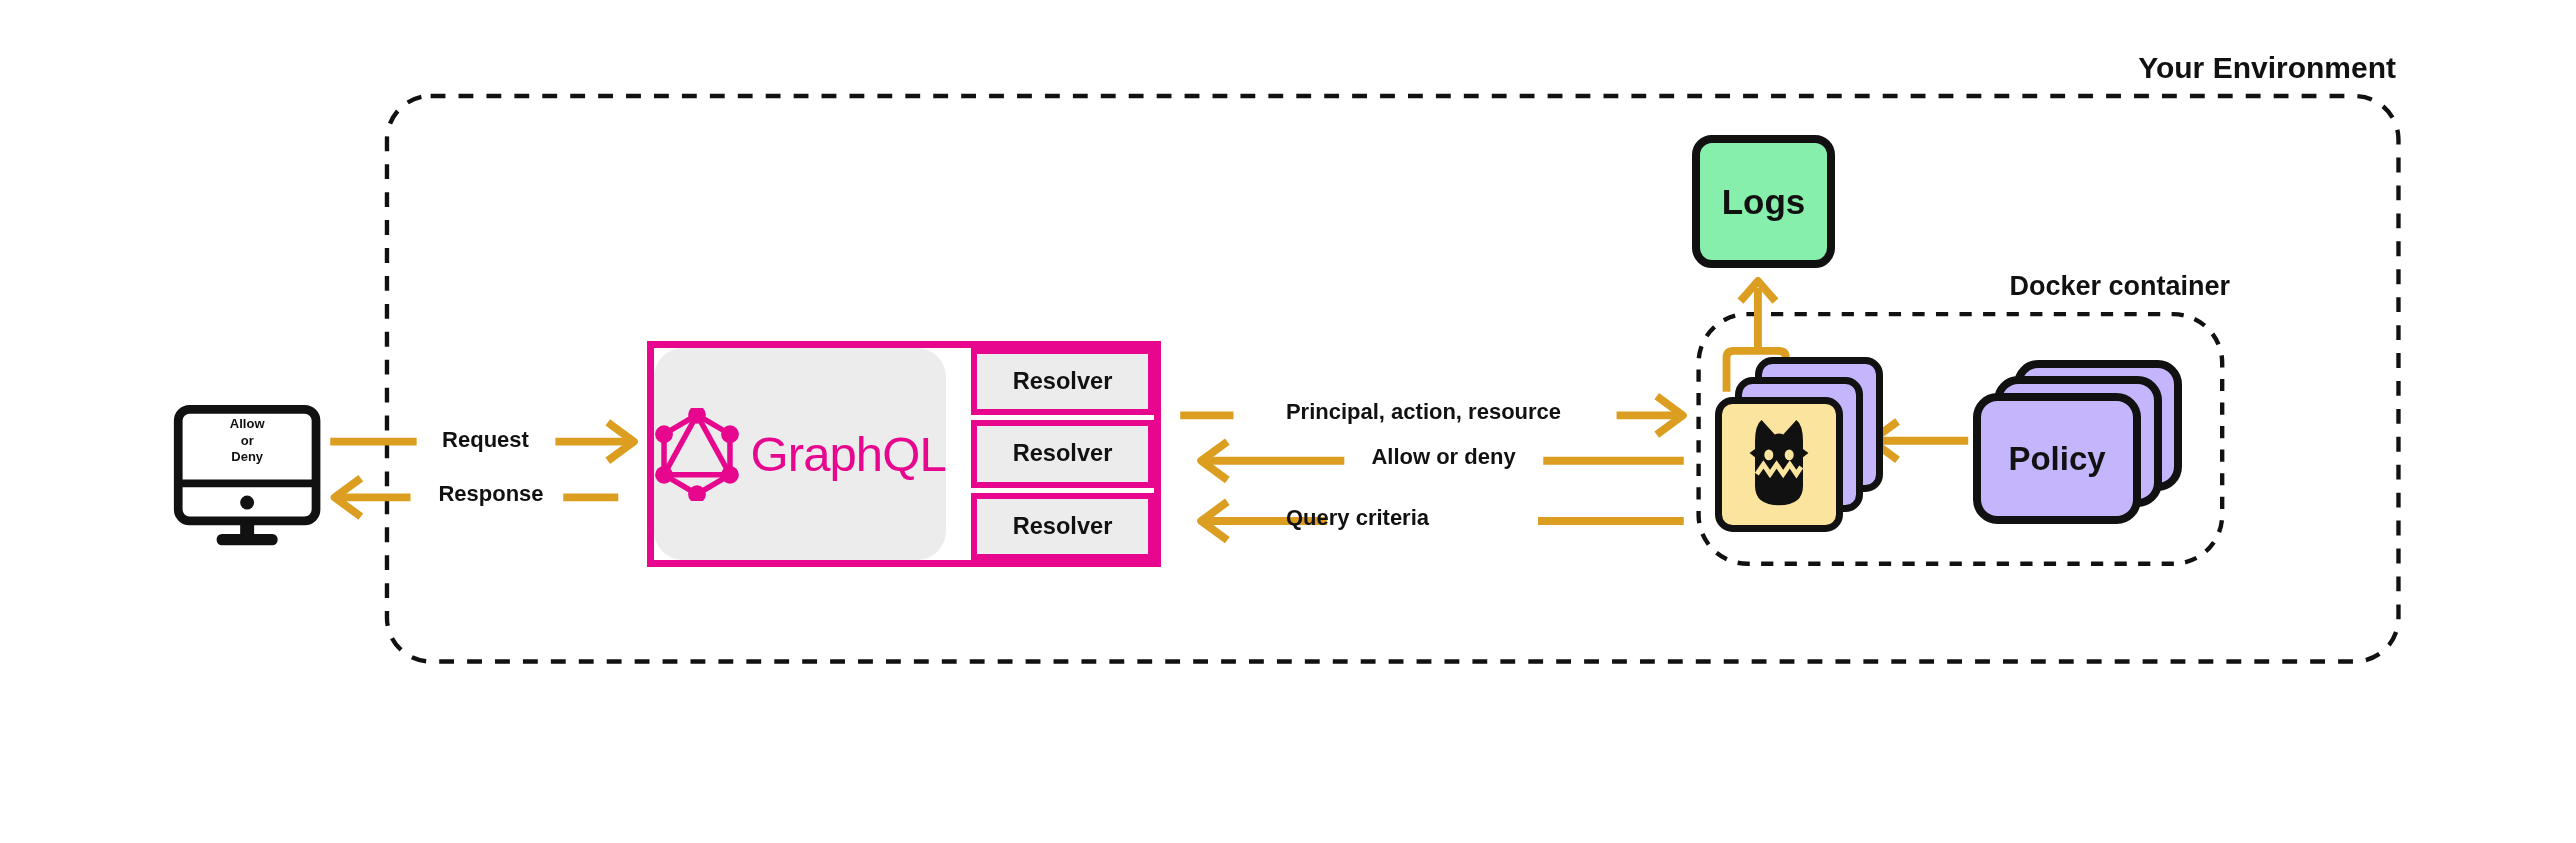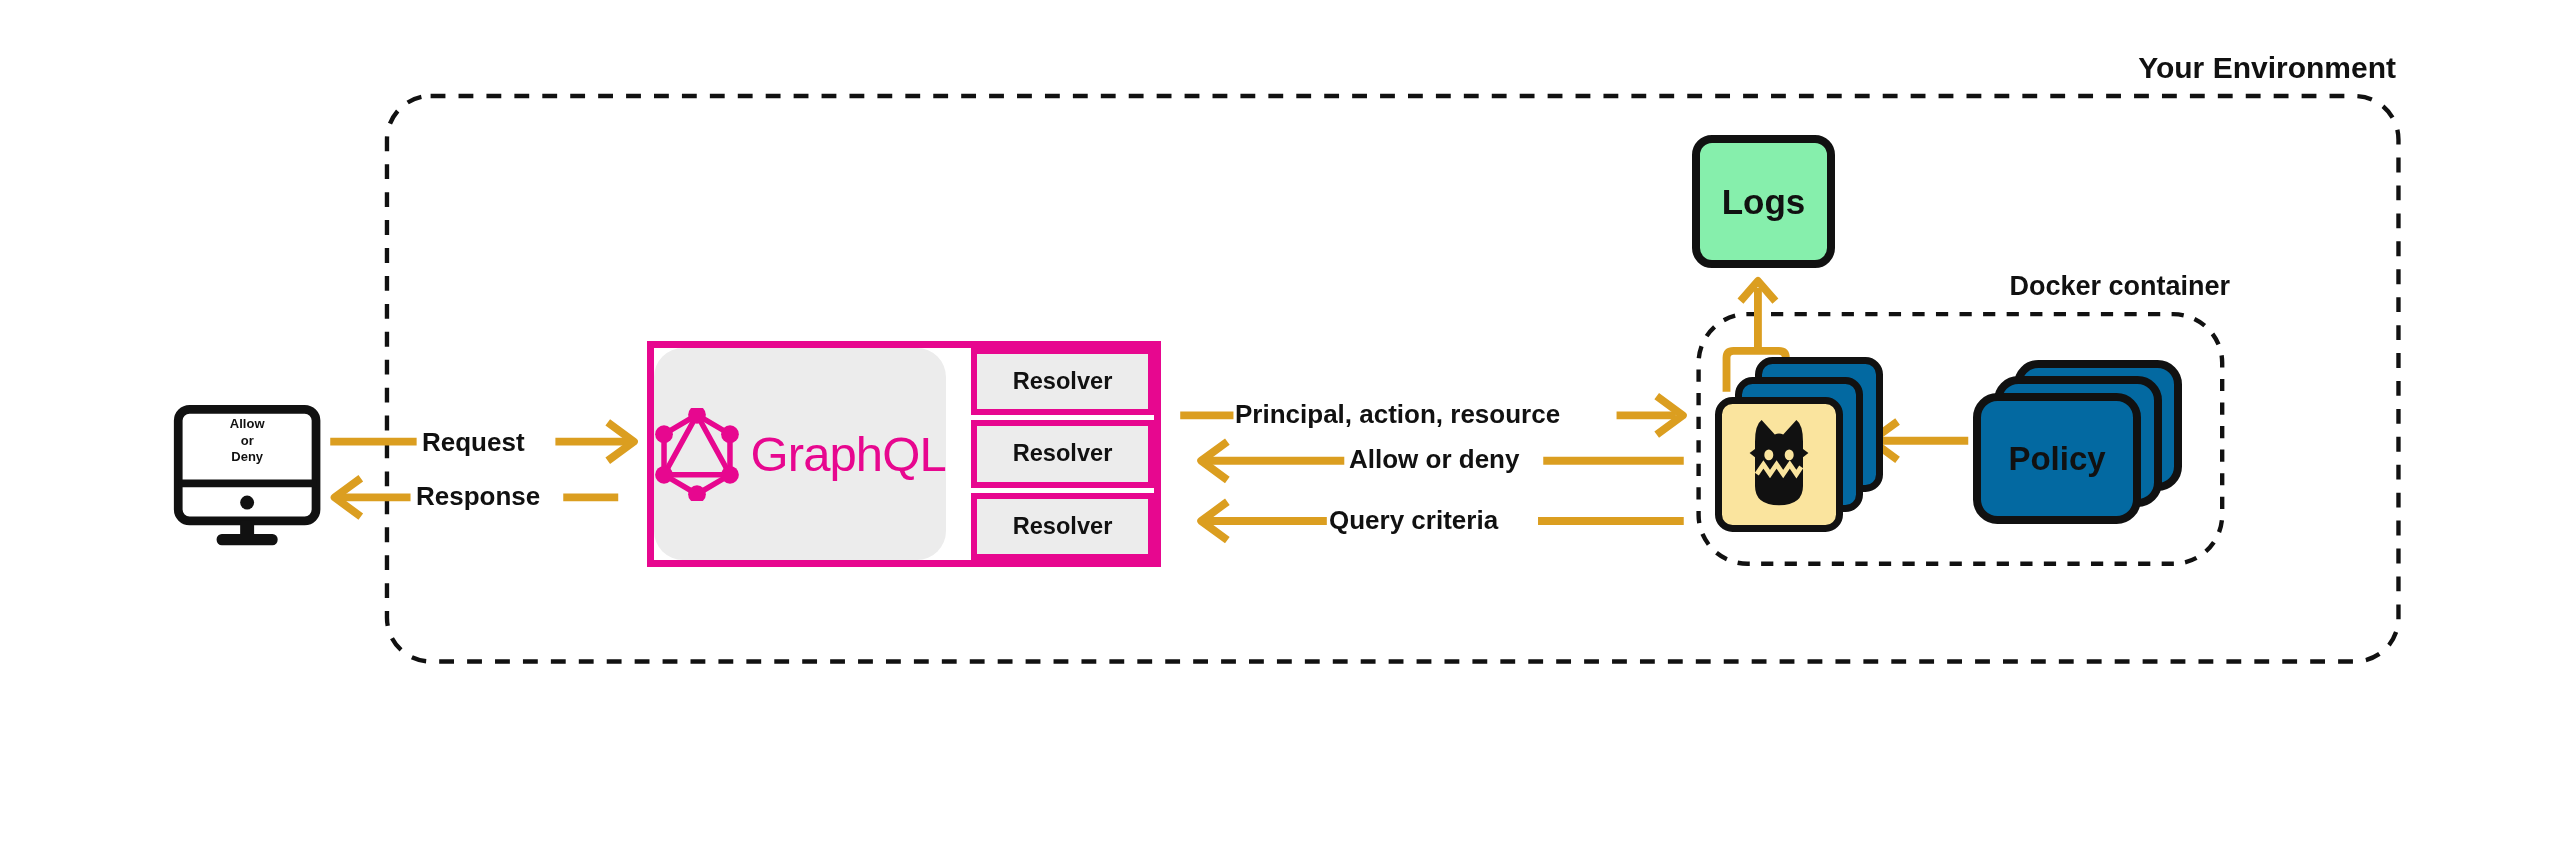--- a/index.html
+++ b/index.html
@@ -16,26 +16,26 @@
     font-family:"Liberation Sans",sans-serif;color:var(--ink);overflow:hidden;
   }
   .abs{position:absolute;}
   .lbl{font-weight:700;color:var(--ink);white-space:nowrap;}
 
   
   #env-label{left:2064px;top:51px;width:332px;font-size:30px;text-align:right;}
   #docker-label{left:1968px;top:271px;width:262px;font-size:27px;text-align:right;}
 
   
-  .flow{font-size:26px;}
+  .flow{font-size:22px;text-align:center;}
   #request-label{left:422px;top:427px;width:127px;}
   #response-label{left:416px;top:481px;width:150px;}
   #principal-label{left:1235px;top:399px;width:377px;}
   #allow-label{left:1349px;top:444px;width:189px;}
-  #query-label{left:1329px;top:505px;width:203px;}
+  #query-label{left:1256px;top:505px;width:203px;}
 
   
   #monitor{left:173px;top:404px;width:150px;height:144px;}
   #monitor-text{
     position:absolute;left:8.7px;top:12.2px;width:131px;
     font-size:13px;line-height:16.6px;font-weight:700;text-align:center;color:var(--ink);
   }
 
   
   #graphql-box{
@@ -58,21 +58,21 @@
 
   
   #logs-box{
     left:1692px;top:135px;width:143px;height:133px;
     border:8.7px solid var(--ink);border-radius:20px;background:#86efac;
     display:flex;align-items:center;justify-content:center;
     font-size:35px;font-weight:700;
   }
 
   
-  .card{position:absolute;background:#0369a1;border:7.9px solid var(--ink);border-radius:17.5px;}
+  .card{position:absolute;background:#c4b5fd;border:7.9px solid var(--ink);border-radius:17.5px;}
   .cerbos-card{width:128px;height:135px;}
   #cerbos-front{background:var(--card-yellow);display:flex;align-items:center;justify-content:center;}
   .policy-card{width:168px;height:131px;border-width:8.7px;border-radius:24.4px;}
   #policy-front{display:flex;align-items:center;justify-content:center;font-size:33px;font-weight:700;}
 
   
   #overlay{position:absolute;left:0;top:0;width:2576px;height:843px;pointer-events:none;}
   .dashed-box{fill:none;stroke:var(--ink);stroke-width:5;}
   .arrow{fill:none;stroke:var(--orange);stroke-width:9;stroke-linejoin:round;stroke-linecap:butt;}
 </style>

